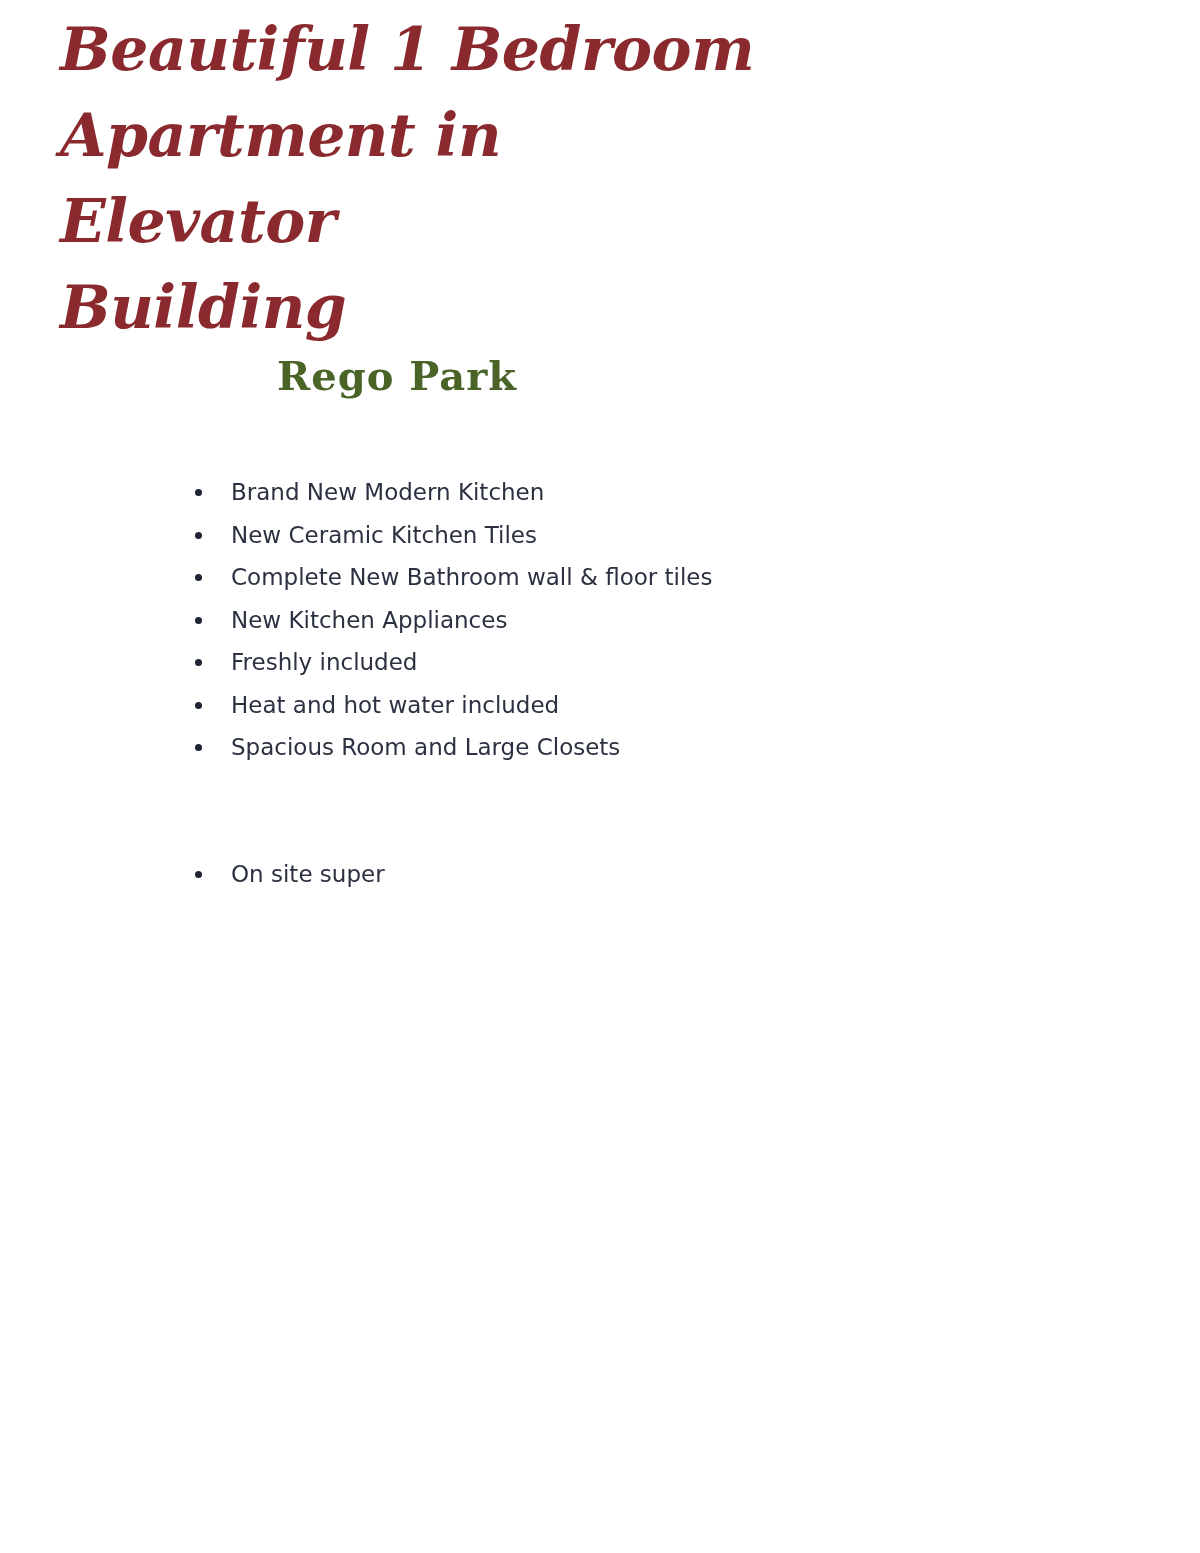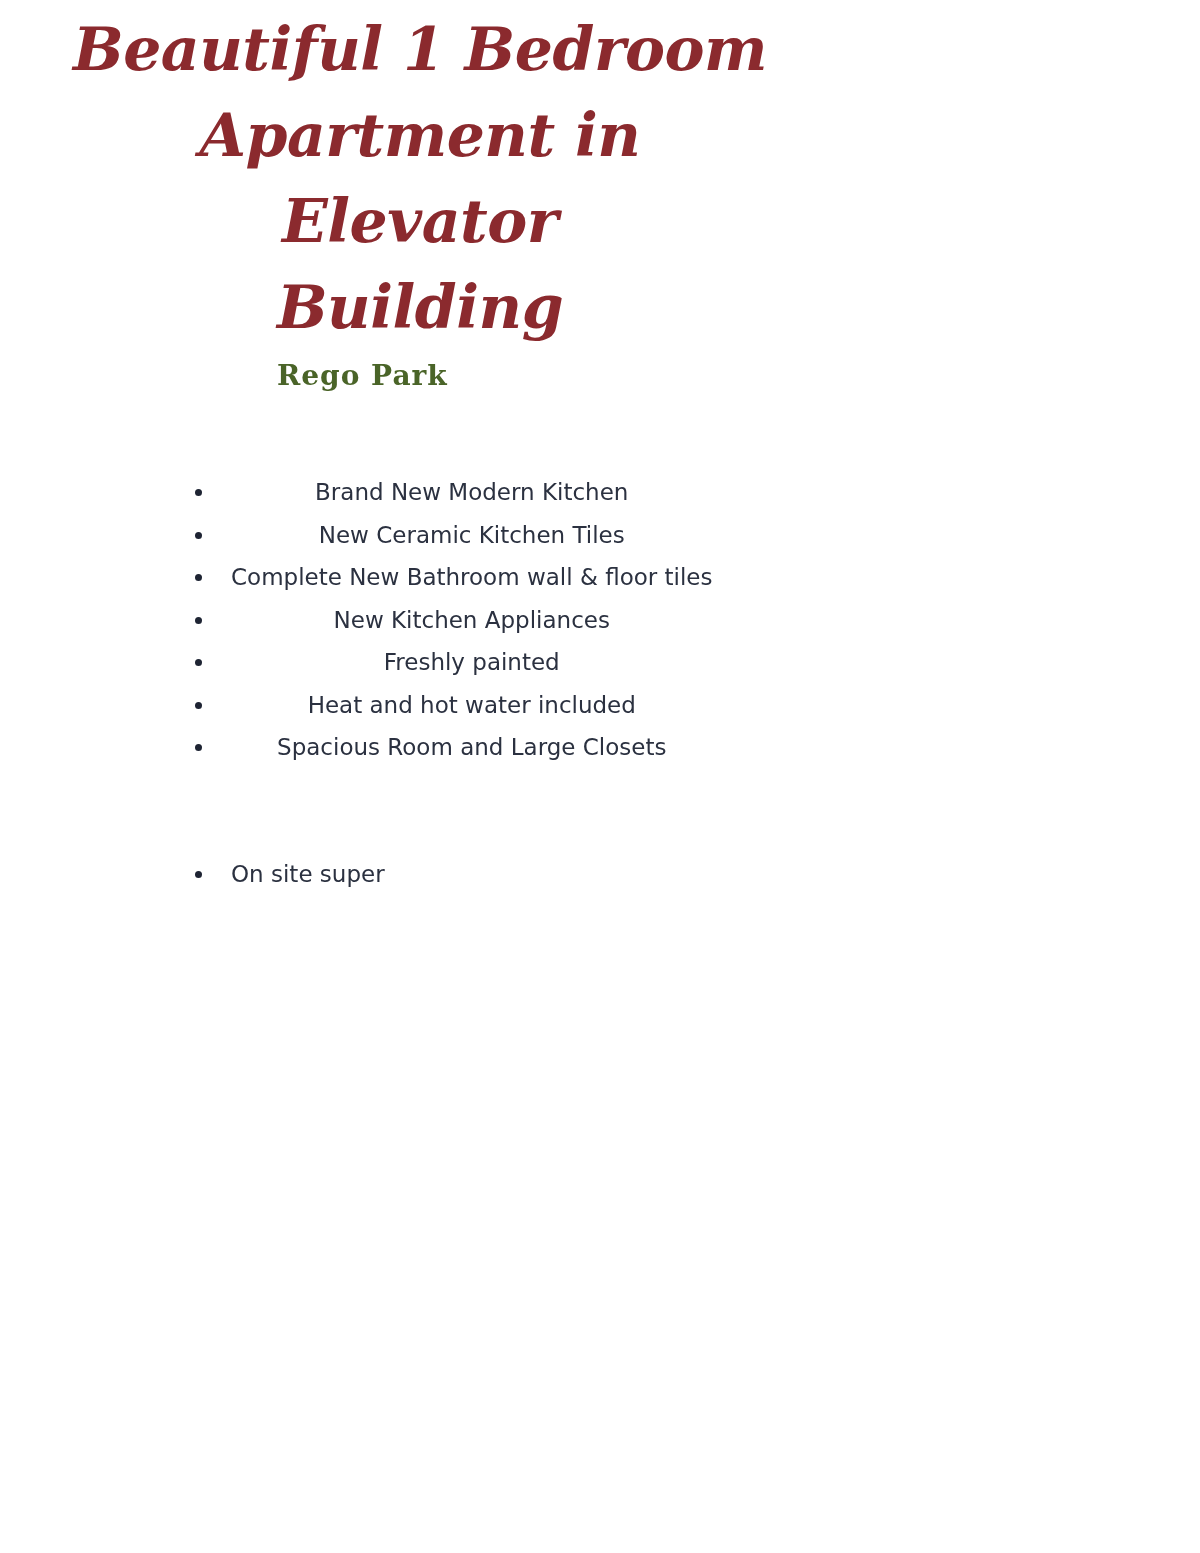--- a/index.html
+++ b/index.html
@@ -11,37 +11,37 @@
       width: 1200px;
       height: 1553px;
       position: relative;
       overflow: hidden;
     }
     .title {
       position: absolute;
       left: 60px;
       top: 6px;
       width: 720px;
-      text-align: center;
+      text-align: left;
       font-family: "DejaVu Serif", "Liberation Serif", serif;
       font-style: italic;
       font-weight: bold;
       font-size: 60px;
       line-height: 86px;
       color: #8b2a2e;
       letter-spacing: -0.5px;
       margin: 0;
     }
     .subtitle {
       position: absolute;
       left: 277px;
       top: 348px;
       font-family: "DejaVu Serif", "Liberation Serif", serif;
       font-weight: bold;
-      font-size: 28px;
+      font-size: 40px;
       line-height: 56px;
       color: #4a6428;
       letter-spacing: 1px;
       margin: 0;
     }
     .features {
       position: absolute;
       left: 190px;
       margin: 0;
       padding: 0;
@@ -49,21 +49,20 @@
       font-family: "DejaVu Sans", "Liberation Sans", sans-serif;
       font-size: 23px;
       color: #2b3140;
     }
     .features li {
       position: relative;
       height: 42.5px;
       line-height: 42.5px;
       padding-left: 41px;
       white-space: nowrap;
-      text-align: center;
     }
     .features li .bullet {
       position: absolute;
       left: 5px;
       top: 18px;
       width: 7px;
       height: 7px;
       border-radius: 50%;
       background: #1e2433;
     }
@@ -90,21 +89,21 @@
   <div>Building</div>
 </h1>
 
 <h2 class="subtitle">Rego Park</h2>
 
 <ul class="features group-1">
   <li><span class="bullet"></span><span>Brand New Modern Kitchen</span></li>
   <li><span class="bullet"></span><span>New Ceramic Kitchen Tiles</span></li>
   <li><span class="bullet"></span><span>Complete New Bathroom wall &amp; floor tiles</span></li>
   <li><span class="bullet"></span><span>New Kitchen Appliances</span></li>
-  <li><span class="bullet"></span><span>Freshly painted</span></li>
+  <li><span class="bullet"></span><span>Freshly included</span></li>
   <li><span class="bullet"></span><span>Heat and hot water included</span></li>
   <li><span class="bullet"></span><span>Spacious Room and Large Closets</span></li>
 </ul>
 
 <ul class="features group-2">
   <li><span class="bullet"></span><span>On site super</span></li>
 </ul>
 
 <div class="watermark">rentlinx</div>
 

